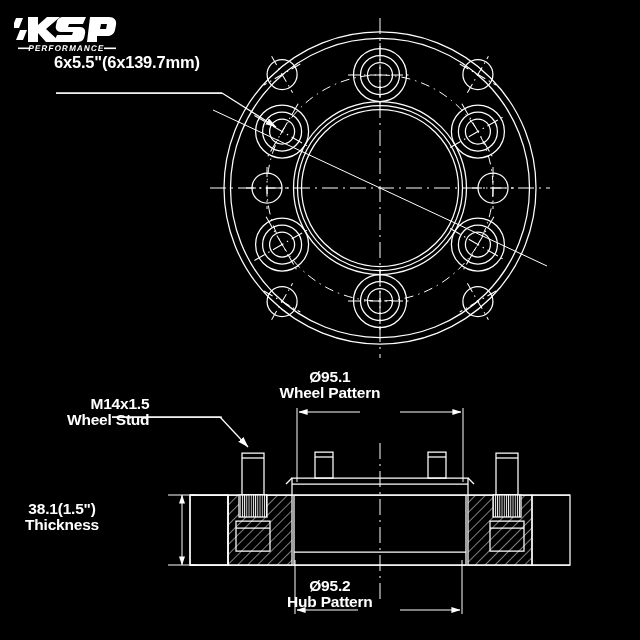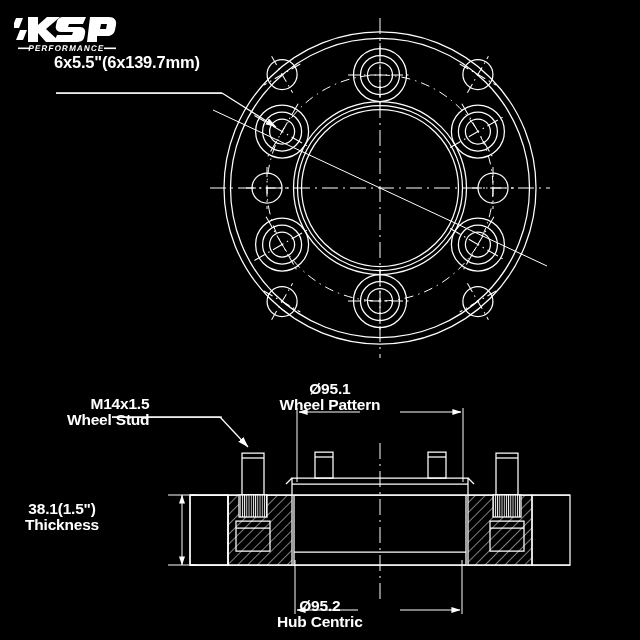--- a/index.html
+++ b/index.html
@@ -291,23 +291,23 @@
   <div class="lbl" id="studSpecLabel" style="left: 67px;">
     <span class="l1">M14x1.5</span>
     <span class="l2">Wheel Stud</span>
   </div>
 
   <div class="lbl" id="thicknessLabel" style="left: 25px;">
     <span class="l1">38.1(1.5")</span>
     <span class="l2">Thickness</span>
   </div>
 
-  <div class="lbl" id="wheelCentricLabel" style="left: 279.5px; margin-top: 12px;">
+  <div class="lbl" id="wheelCentricLabel" style="left: 279.5px;">
     <span class="l1">Ø95.1</span>
     <span class="l2">Wheel Pattern</span>
   </div>
 
-  <div class="lbl" id="hubCentricLabel" style="left: 277px; margin-top: 20px;">
+  <div class="lbl" id="hubCentricLabel" style="left: 287px;">
     <span class="l1">Ø95.2</span>
-    <span class="l2">Hub Centric</span>
+    <span class="l2">Hub Pattern</span>
   </div>
 
 </div>
 
 </body></html>

